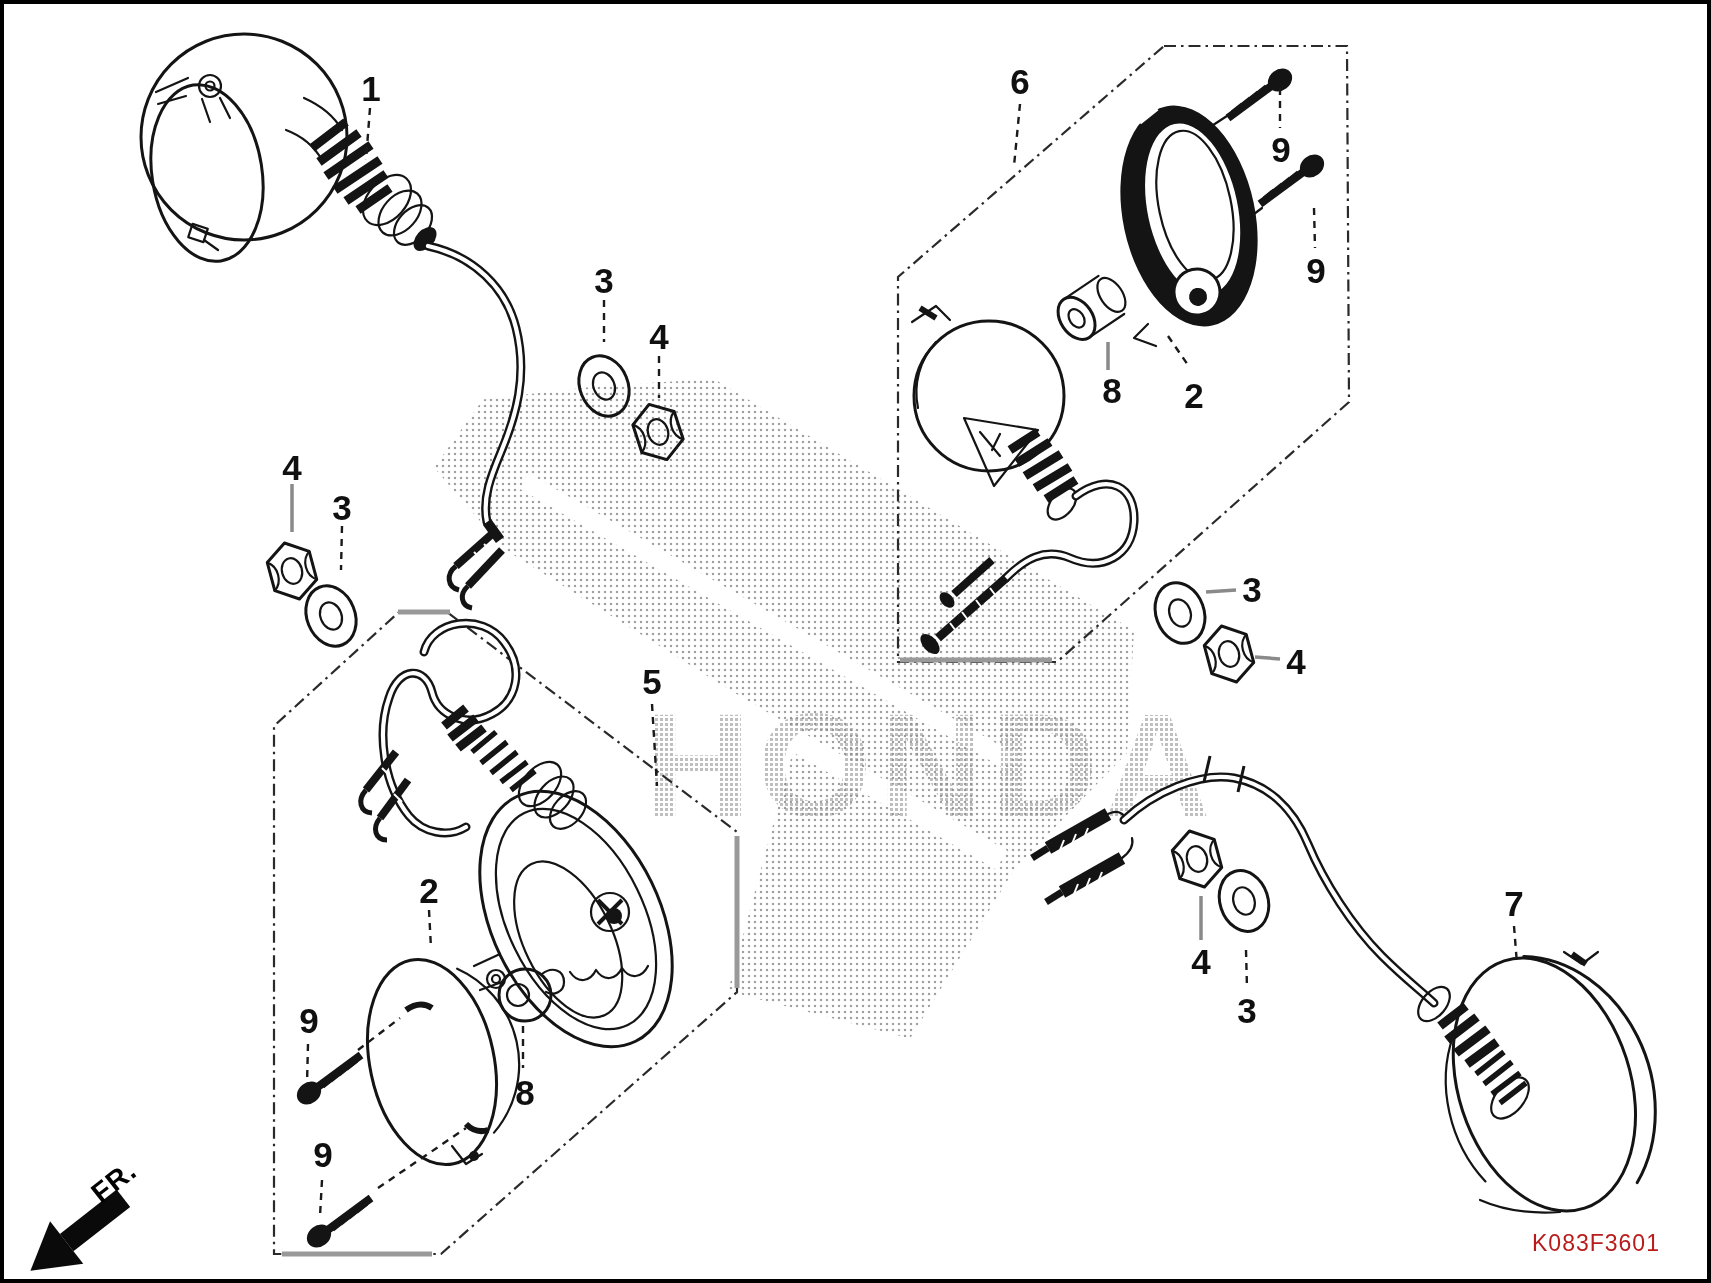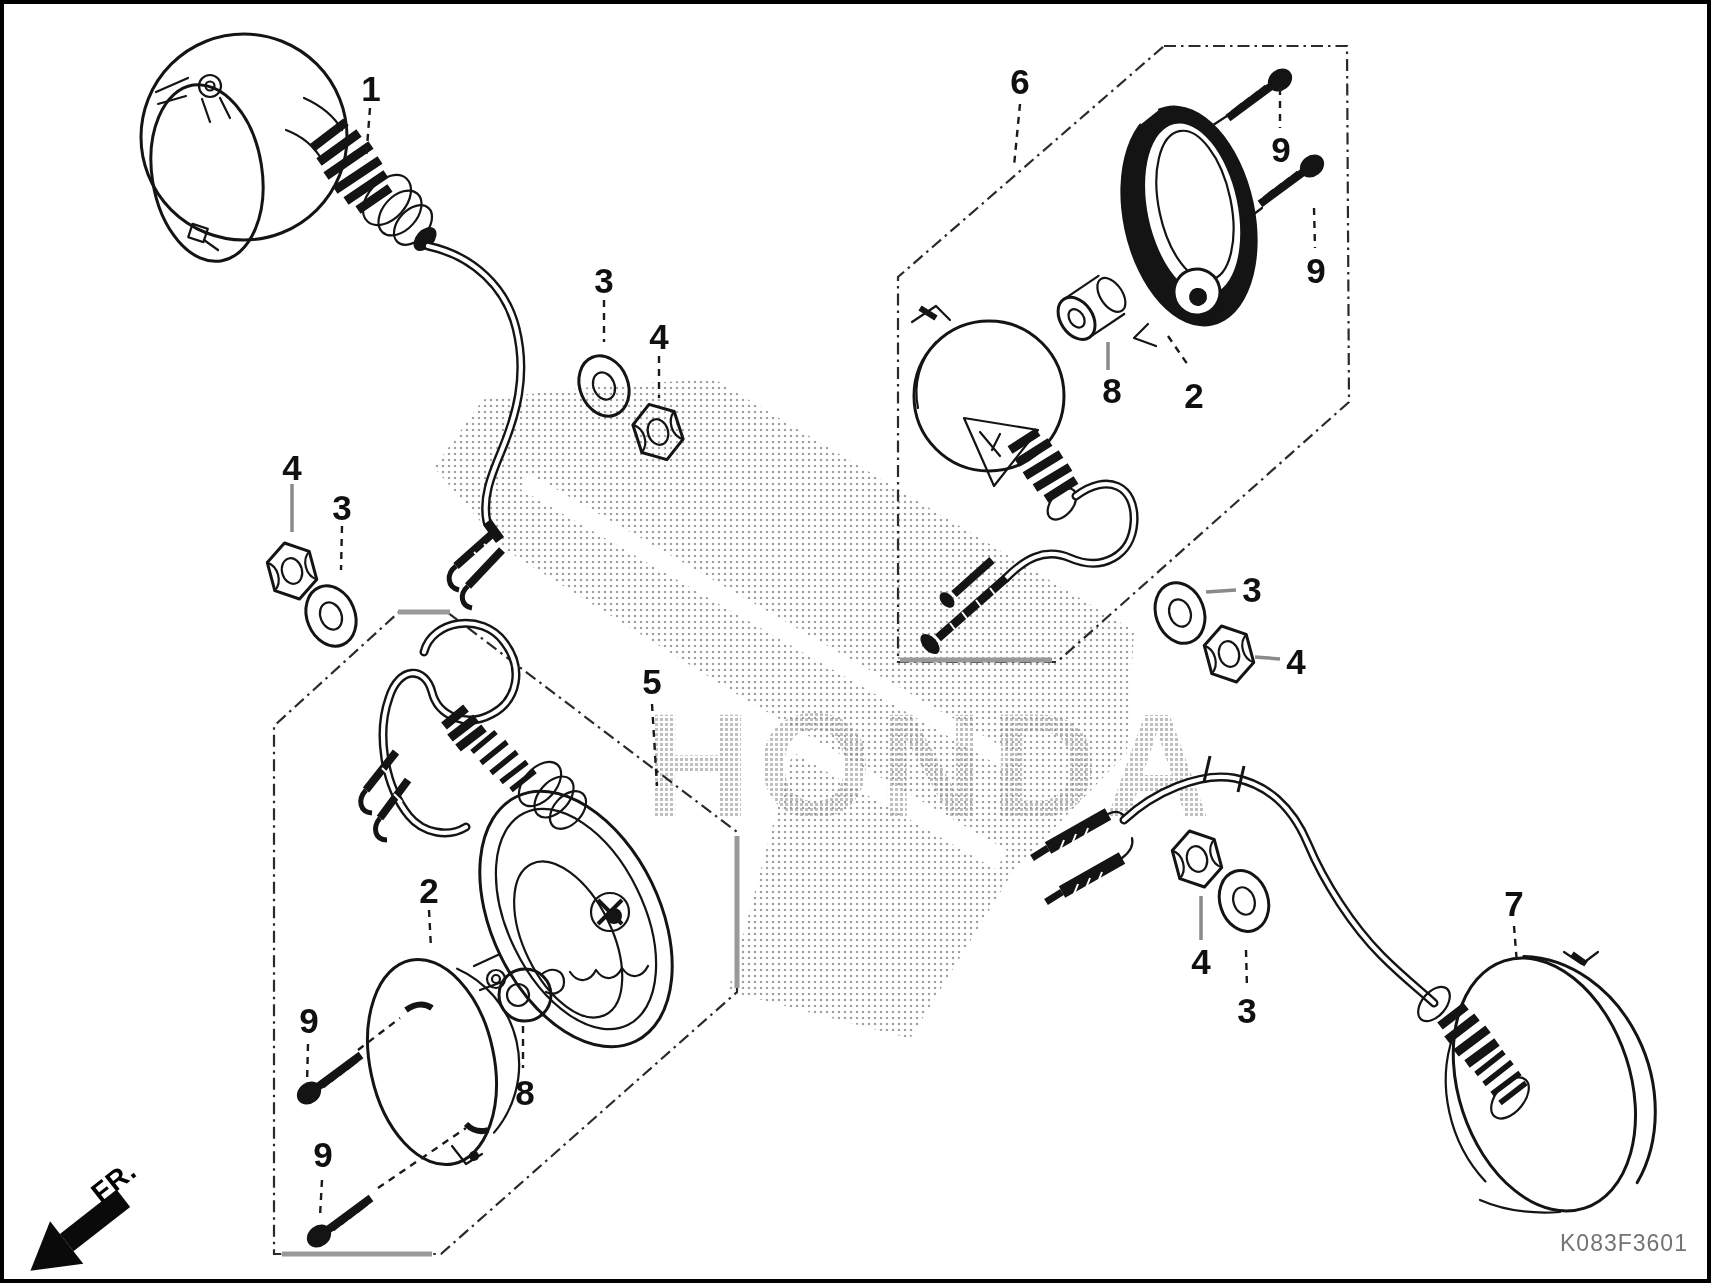--- a/index.html
+++ b/index.html
@@ -49,21 +49,21 @@
     position:absolute;z-index:3;transform:translate(-50%,-50%);
     font-weight:700;font-size:35px;color:#101010;line-height:1;
   }
   #fr-label{
     position:absolute;z-index:3;left:86px;top:1162px;
     font-weight:800;font-size:28px;color:#000;
     transform:rotate(-38deg);letter-spacing:1px;
   }
   #part-code{
     position:absolute;z-index:3;left:1528px;top:1226px;
-    font-size:23px;color:#737373;letter-spacing:1px;font-weight:500;margin-left:28px;
+    font-size:23px;color:#b91c1c;letter-spacing:1px;font-weight:500;
   }
 </style>
 </head>
 <body>
 
 <div id="canvas">
 
   <div id="wm-wing" class="halftone"></div>
   <div id="wm-s1" class="wm-stripe"></div>
   <div id="wm-s2" class="wm-stripe"></div>

